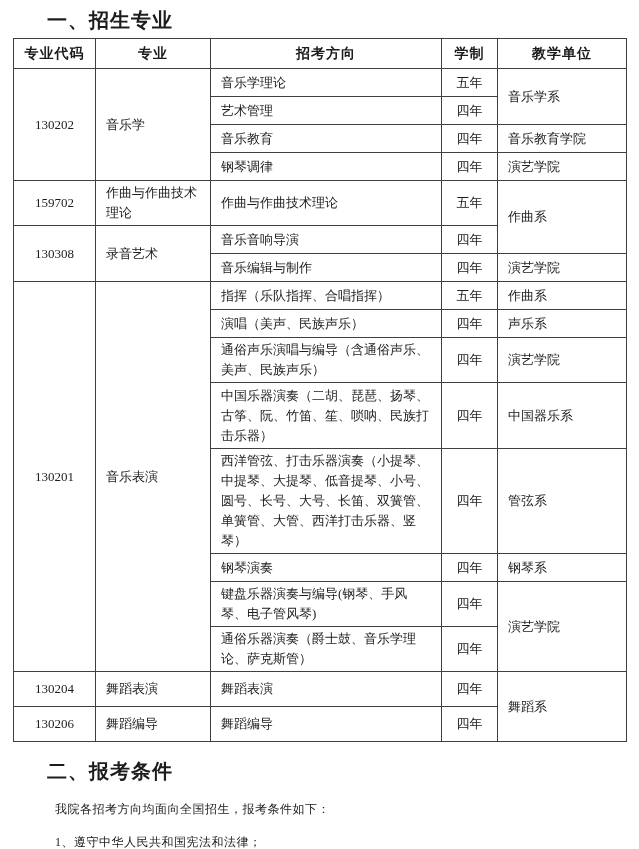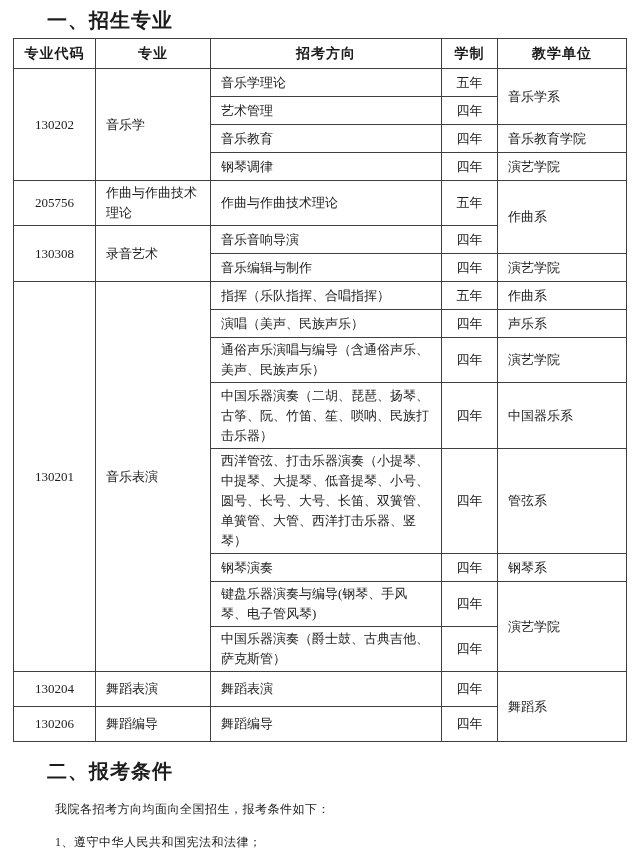--- a/index.html
+++ b/index.html
@@ -93,21 +93,21 @@
         <td class="l">音乐教育</td>
         <td class="c">四年</td>
         <td class="l">音乐教育学院</td>
       </tr>
       <tr style="height:28px">
         <td class="l">钢琴调律</td>
         <td class="c">四年</td>
         <td class="l">演艺学院</td>
       </tr>
       <tr style="height:42px">
-        <td class="c">205756</td>
+        <td class="c">159702</td>
         <td class="l">作曲与作曲技术理论</td>
         <td class="l">作曲与作曲技术理论</td>
         <td class="c">五年</td>
         <td class="l" rowspan="2">作曲系</td>
       </tr>
       <tr style="height:28px">
         <td class="c" rowspan="2">130308</td>
         <td class="l" rowspan="2">录音艺术</td>
         <td class="l">音乐音响导演</td>
         <td class="c">四年</td>
@@ -148,21 +148,21 @@
         <td class="l">钢琴演奏</td>
         <td class="c">四年</td>
         <td class="l">钢琴系</td>
       </tr>
       <tr style="height:44px">
         <td class="l">键盘乐器演奏与编导(钢琴、手风琴、电子管风琴)</td>
         <td class="c">四年</td>
         <td class="l" rowspan="2">演艺学院</td>
       </tr>
       <tr style="height:44px">
-        <td class="l">中国乐器演奏（爵士鼓、古典吉他、萨克斯管）</td>
+        <td class="l">通俗乐器演奏（爵士鼓、音乐学理论、萨克斯管）</td>
         <td class="c">四年</td>
       </tr>
       <tr style="height:35px">
         <td class="c">130204</td>
         <td class="l">舞蹈表演</td>
         <td class="l">舞蹈表演</td>
         <td class="c">四年</td>
         <td class="l" rowspan="2">舞蹈系</td>
       </tr>
       <tr style="height:35px">

